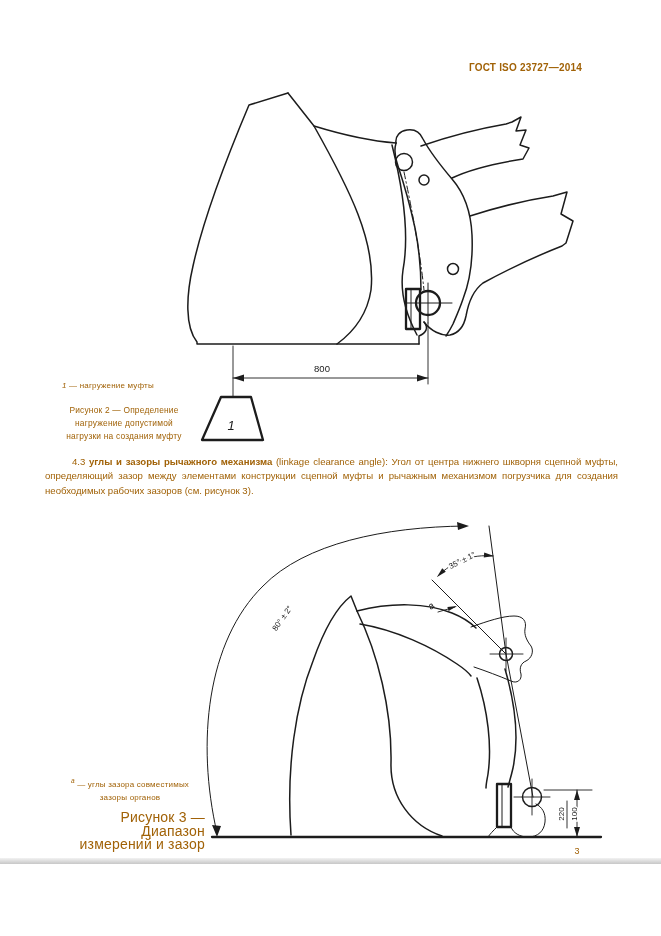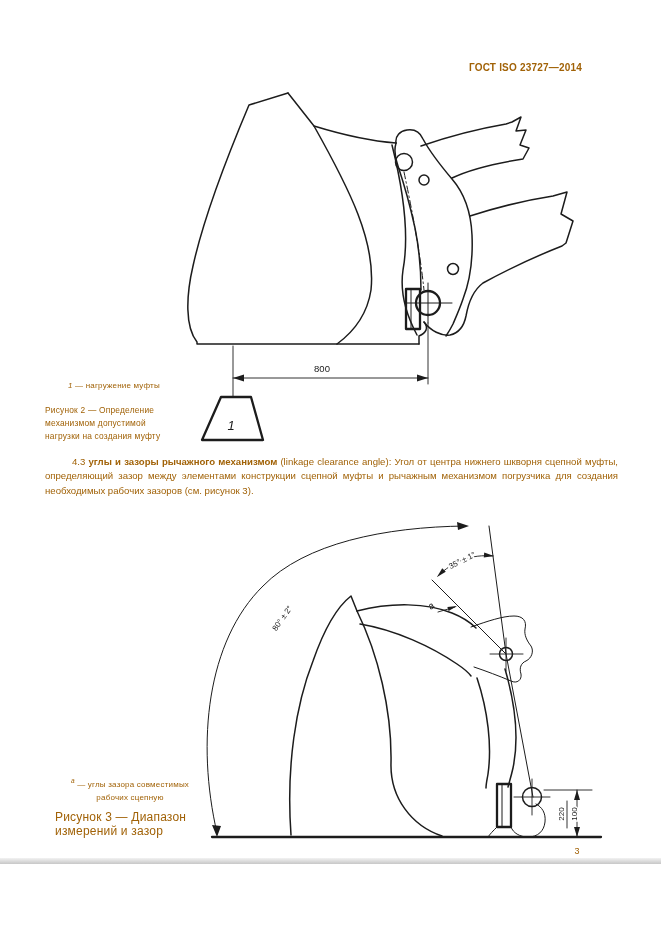--- a/index.html
+++ b/index.html
@@ -17,37 +17,37 @@
   }
   .fig-svg polygon{fill:#1c1c1c;stroke:none;}
   .fig-svg text{
     fill:#1a1a1a;stroke:none;font-family:"Liberation Sans",sans-serif;
     paint-order:stroke;stroke:#ffffff;stroke-width:3px;
   }
   .thin{stroke-width:1 !important;}
   .hair{stroke-width:.9 !important;}
   .thick{stroke-width:2.3 !important;}
   .legend2{
-    position:absolute;left:62px;top:381px;width:150px;font-size:8px;letter-spacing:.2px;margin-left:6px;
+    position:absolute;left:62px;top:381px;width:150px;font-size:8px;letter-spacing:.2px;
   }
   .cap2{
-    position:absolute;left:45px;top:404px;width:158px;text-align:left;
+    position:absolute;left:45px;top:404px;width:158px;text-align:center;
     font-size:8.4px;line-height:13px;letter-spacing:.2px;
   }
   .clause{
     position:absolute;left:45px;top:455px;width:573px;
     font-size:9.6px;line-height:14.4px;text-align:justify;text-indent:27px;margin:0;
   }
   .legend3{
     position:absolute;left:50px;top:774px;width:160px;text-align:center;
     font-size:8px;line-height:13px;letter-spacing:.2px;
   }
   .cap3{
-    position:absolute;left:55px;top:811px;width:150px;text-align:left;
-    font-size:12px;line-height:13.5px;letter-spacing:.2px;
+    position:absolute;left:55px;top:811px;width:150px;text-align:right;
+    font-size:14px;line-height:13.5px;letter-spacing:.2px;
   }
   .pgnum{position:absolute;left:566px;top:846px;width:22px;text-align:center;font-size:9px;}
   sup{font-size:6.5px;}
   .scan-edge{
     position:absolute;left:0;bottom:0;width:661px;height:6px;
     background:linear-gradient(#f2f2f2,#c7c7c7);
   }
 </style>
 </head>
 <body>
@@ -139,34 +139,34 @@
       <text x="574" y="817" font-size="8" text-anchor="middle" transform="rotate(-90 574 814)">100</text>
     </g>
   </svg>
 
   <div class="legend2">
     <i>1</i>
     <span>— нагружение муфты</span>
   </div>
   <div class="cap2">
     <div>Рисунок 2 — Определение</div>
-    <div>механизмом допустимой</div>
+    <div>нагружение допустимой</div>
     <div>нагрузки на создания муфту</div>
   </div>
 
   <p class="clause">
     <span>4.3</span>
-    <b>углы и зазоры рычажного механизмом</b>
+    <b>углы и зазоры рычажного механизма</b>
     <span>(linkage clearance angle): Угол от центра нижнего шкворня сцепной муфты, определяющий зазор между элементами конструкции сцепной муфты и рычажным механизмом погрузчика для создания необходимых рабочих зазоров (см. рисунок 3).</span>
   </p>
 
   <div class="legend3">
     <sup><i>a</i></sup>
     <span>— углы зазора совместимых</span><br>
-    <span>рабочих сцепную</span>
+    <span>зазоры органов</span>
   </div>
   <div class="cap3">
     <div>Рисунок 3 — Диапазон</div>
     <div>измерений и зазор</div>
   </div>
 
   <div class="pgnum">3</div>
   <div class="scan-edge"></div>
 </div>
 

